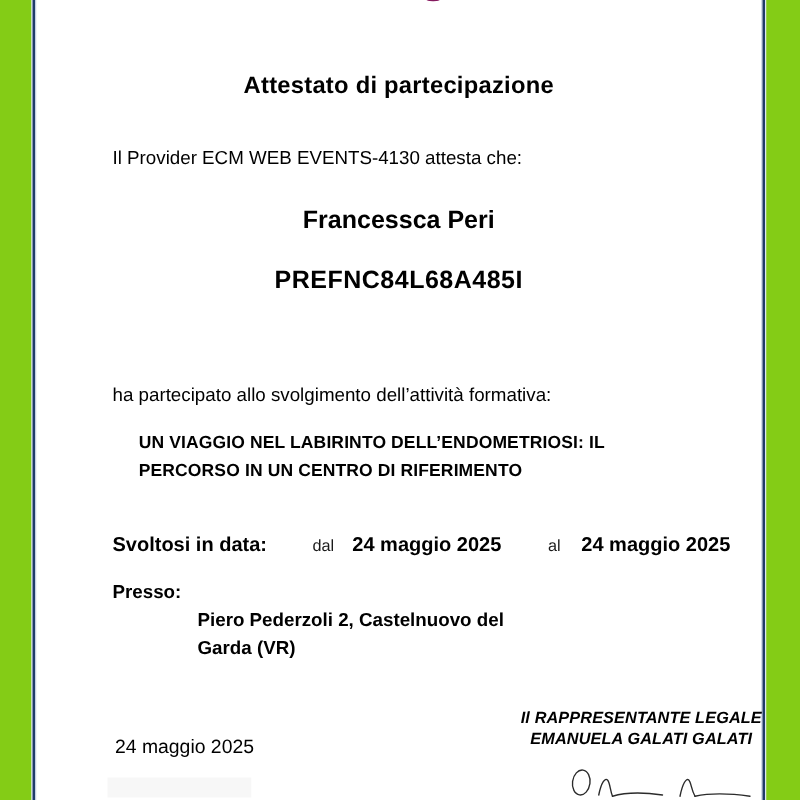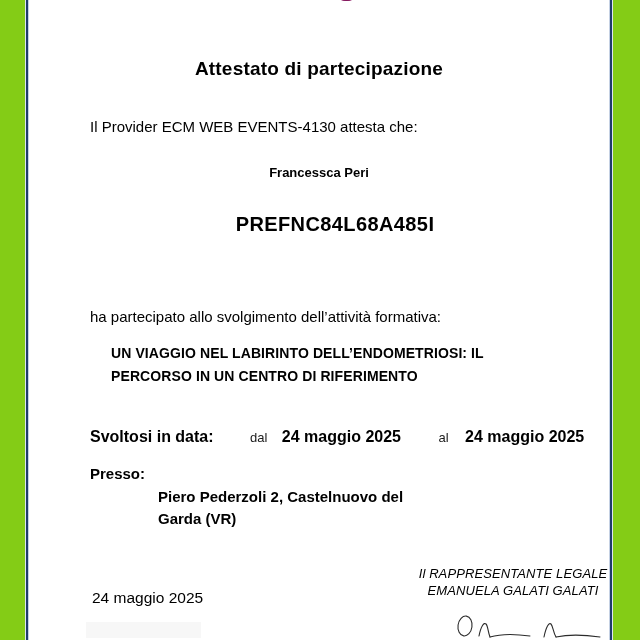--- a/index.html
+++ b/index.html
@@ -53,26 +53,26 @@
     left: 62px;
     top: 122px;
     font-size: 15px;
   }
   .participant-name {
     position: absolute;
     left: 0;
     top: 169px;
     width: 100%;
     text-align: center;
-    font-size: 13px;
+    font-size: 20px;
     font-weight: bold;
   }
   .fiscal-code {
     position: absolute;
-    left: 16px;
+    left: 0;
     top: 217px;
     width: 100%;
     text-align: center;
     font-size: 20px;
     font-weight: bold;
     letter-spacing: 0.4px;
   }
   .activity-intro {
     position: absolute;
     left: 62px;
@@ -116,21 +116,21 @@
     line-height: 22.5px;
   }
   .venue-row .venue-label { width: 68px; flex: 0 0 68px; }
   .legal-block {
     position: absolute;
     left: 370px;
     top: 569px;
     width: 230px;
     text-align: center;
     font-size: 13px;
-    font-weight: normal;
+    font-weight: bold;
     font-style: italic;
     line-height: 17px;
     letter-spacing: 0.1px;
   }
   .issue-date {
     position: absolute;
     left: 64px;
     top: 593px;
     font-size: 15.5px;
   }

